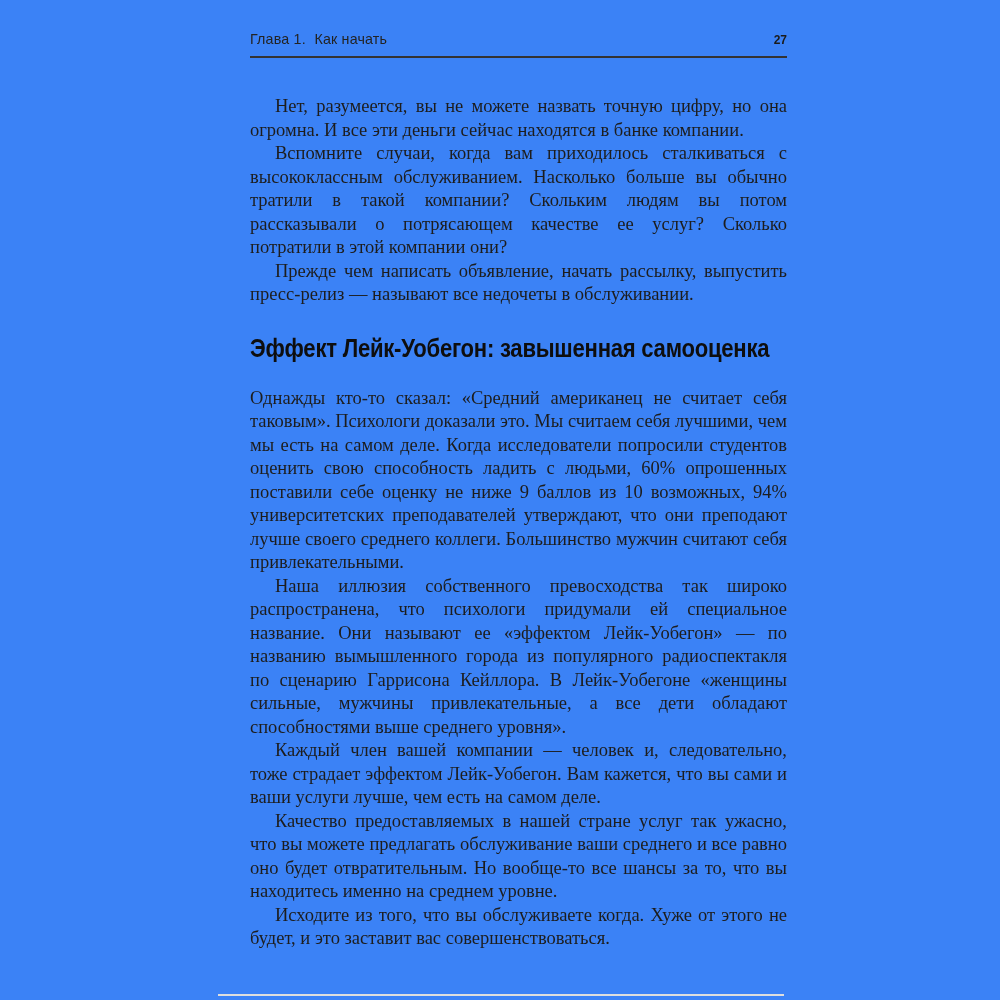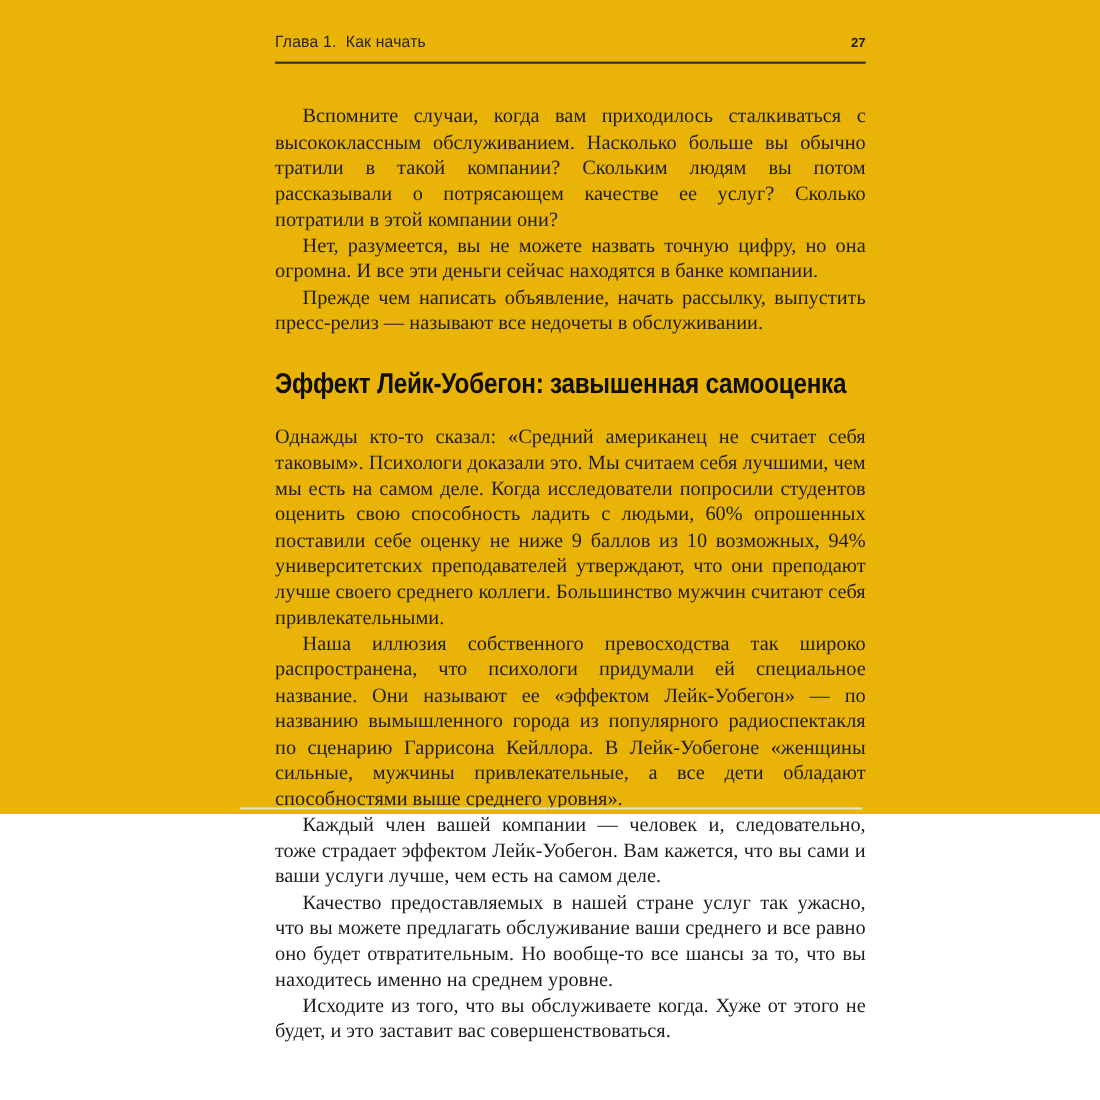--- a/index.html
+++ b/index.html
@@ -6,22 +6,22 @@
     margin: 0;
     padding: 0;
     width: 1000px;
     height: 1000px;
     background: #ffffff;
     overflow: hidden;
   }
   .page {
     position: relative;
     width: 1000px;
-    height: 740px;
-    background: #eab308;
+    height: 1000px;
+    background: #3b82f6;
     text-decoration: underline;
   }
   .content {
     position: absolute;
     left: 250px;
     top: 30px;
     width: 537px;
   }
   .header {
     display: flex;
@@ -88,22 +88,22 @@
   <div class="content">
 
     <div class="header">
       <div class="header-left">
         <span class="chapter-label">Глава 1.</span><span class="chapter-title">Как начать</span>
       </div>
       <span class="page-number">27</span>
     </div>
 
     <div class="body-text">
+      <p class="indent">Нет, разумеется, вы не можете назвать точную цифру, но она огромна. И все эти деньги сейчас находятся в банке компании.</p>
       <p class="indent">Вспомните случаи, когда вам приходилось сталкиваться с высококлассным обслуживанием. Насколько больше вы обычно тратили в такой компании? Скольким людям вы потом рассказывали о потрясающем качестве ее услуг? Сколько потратили в этой компании они?</p>
-      <p class="indent">Нет, разумеется, вы не можете назвать точную цифру, но она огромна. И все эти деньги сейчас находятся в банке компании.</p>
       <p class="indent">Прежде чем написать объявление, начать рассылку, выпустить пресс-релиз — называют все недочеты в обслуживании.</p>
 
       <h2 class="section-heading">Эффект Лейк-Уобегон: завышенная самооценка</h2>
 
       <p class="no-indent">Однажды кто-то сказал: «Средний американец не считает себя таковым». Психологи доказали это. Мы считаем себя лучшими, чем мы есть на самом деле. Когда исследователи попросили студентов оценить свою способность ладить с людьми, 60% опрошенных поставили себе оценку не ниже 9 баллов из 10 возможных, 94% университетских преподавателей утверждают, что они преподают лучше своего среднего коллеги. Большинство мужчин считают себя привлекательными.</p>
       <p class="indent">Наша иллюзия собственного превосходства так широко распространена, что психологи придумали ей специальное название. Они называют ее «эффектом Лейк-Уобегон» — по названию вымышленного города из популярного радиоспектакля по сценарию Гаррисона Кейллора. В Лейк-Уобегоне «женщины сильные, мужчины привлекательные, а все дети обладают способностями выше среднего уровня».</p>
       <p class="indent">Каждый член вашей компании — человек и, следовательно, тоже страдает эффектом Лейк-Уобегон. Вам кажется, что вы сами и ваши услуги лучше, чем есть на самом деле.</p>
       <p class="indent">Качество предоставляемых в нашей стране услуг так ужасно, что вы можете предлагать обслуживание ваши среднего и все равно оно будет отвратительным. Но вообще-то все шансы за то, что вы находитесь именно на среднем уровне.</p>
       <p class="indent">Исходите из того, что вы обслуживаете когда. Хуже от этого не будет, и это заставит вас совершенствоваться.</p>
     </div>

